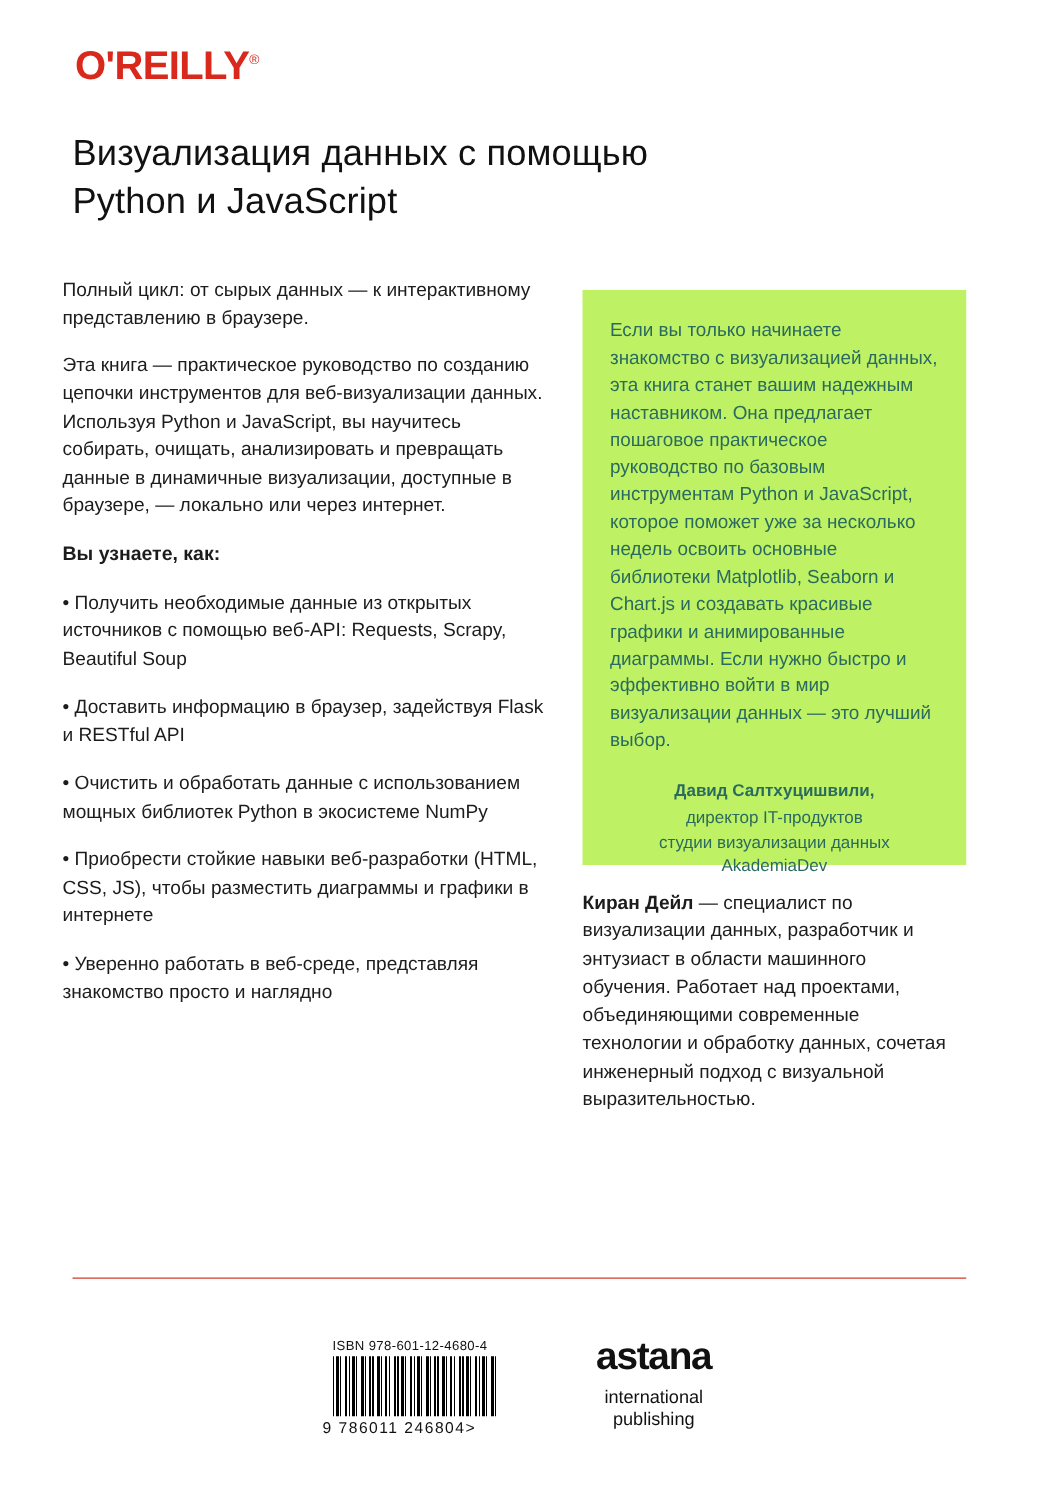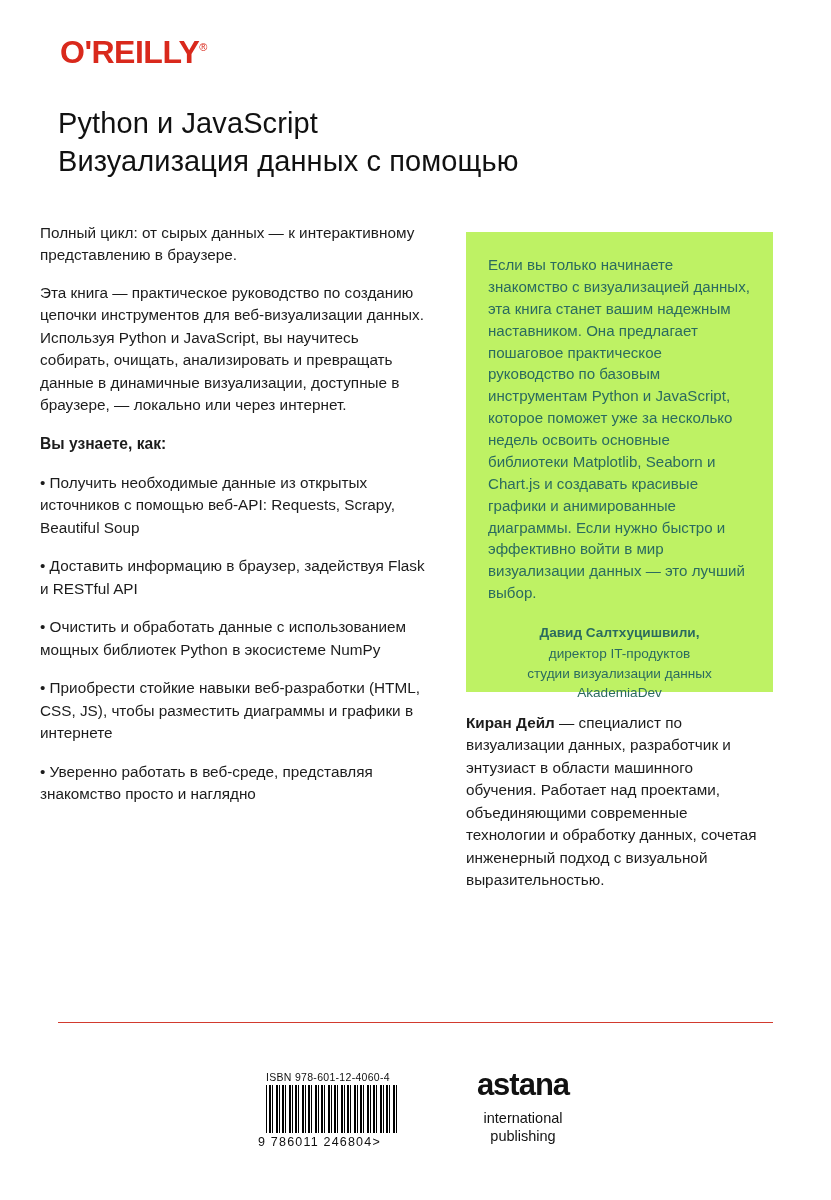--- a/index.html
+++ b/index.html
@@ -44,21 +44,21 @@
     font-size: 29px;
     line-height: 1.32;
     font-weight: 400;
     color: #111111;
     letter-spacing: 0.1px;
   }
 
   
   .left-col {
     position: absolute;
-    left: 40px;
+    left: 50px;
     top: 222px;
     width: 388px;
     font-size: 15.3px;
     line-height: 1.47;
     color: #1c1c1c;
   }
   .left-col p { margin-bottom: 16px; }
   .left-col p.tight { margin-bottom: 15px; }
   .subhead {
     font-weight: bold;
@@ -178,22 +178,22 @@
 </head>
 <body>
 
 <div class="page">
 
   <div class="oreilly">
     <span>O'REILLY</span><span class="reg">®</span>
   </div>
 
   <div class="title">
+    <div>Визуализация данных с помощью</div>
     <div>Python и JavaScript</div>
-    <div>Визуализация данных с помощью</div>
   </div>
 
   <div class="left-col">
     <p class="tight">Полный цикл: от сырых данных — к интерактивному представлению в браузере.</p>
     <p>Эта книга — практическое руководство по созданию цепочки инструментов для веб-визуализации данных. Используя Python и JavaScript, вы научитесь собирать, очищать, анализировать и превращать данные в динамичные визуализации, доступные в браузере, — локально или через интернет.</p>
     <p class="subhead">Вы узнаете, как:</p>
     <p class="bullet">• Получить необходимые данные из открытых источников с помощью веб-API: Requests, Scrapy, Beautiful Soup</p>
     <p class="bullet">• Доставить информацию в браузер, задействуя Flask и RESTful API</p>
     <p class="bullet">• Очистить и обработать данные с использованием мощных библиотек Python в экосистеме NumPy</p>
     <p class="bullet">• Приобрести стойкие навыки веб-разработки (HTML, CSS, JS), чтобы разместить диаграммы и графики в интернете</p>
@@ -209,21 +209,21 @@
       <span>AkademiaDev</span>
     </div>
   </div>
 
   <div class="bio">
     <span class="author-name">Киран Дейл</span><span> — специалист по визуализации данных, разработчик и энтузиаст в области машинного обучения. Работает над проектами, объединяющими современные технологии и обработку данных, сочетая инженерный подход с визуальной выразительностью.</span>
   </div>
 
   <div class="divider"></div>
 
-  <div class="isbn-text">ISBN 978-601-12-4060-4</div>
+  <div class="isbn-text">ISBN 978-601-12-4680-4</div>
   <div class="barcode-wrap">
     <div class="barcode"></div>
   </div>
   <div class="barcode-num">9 786011 246804&gt;</div>
 
   <div class="astana-logo">
     <div class="astana-word">astana</div>
     <div class="astana-sub">
       <span>international</span><br>
       <span>publishing</span>

